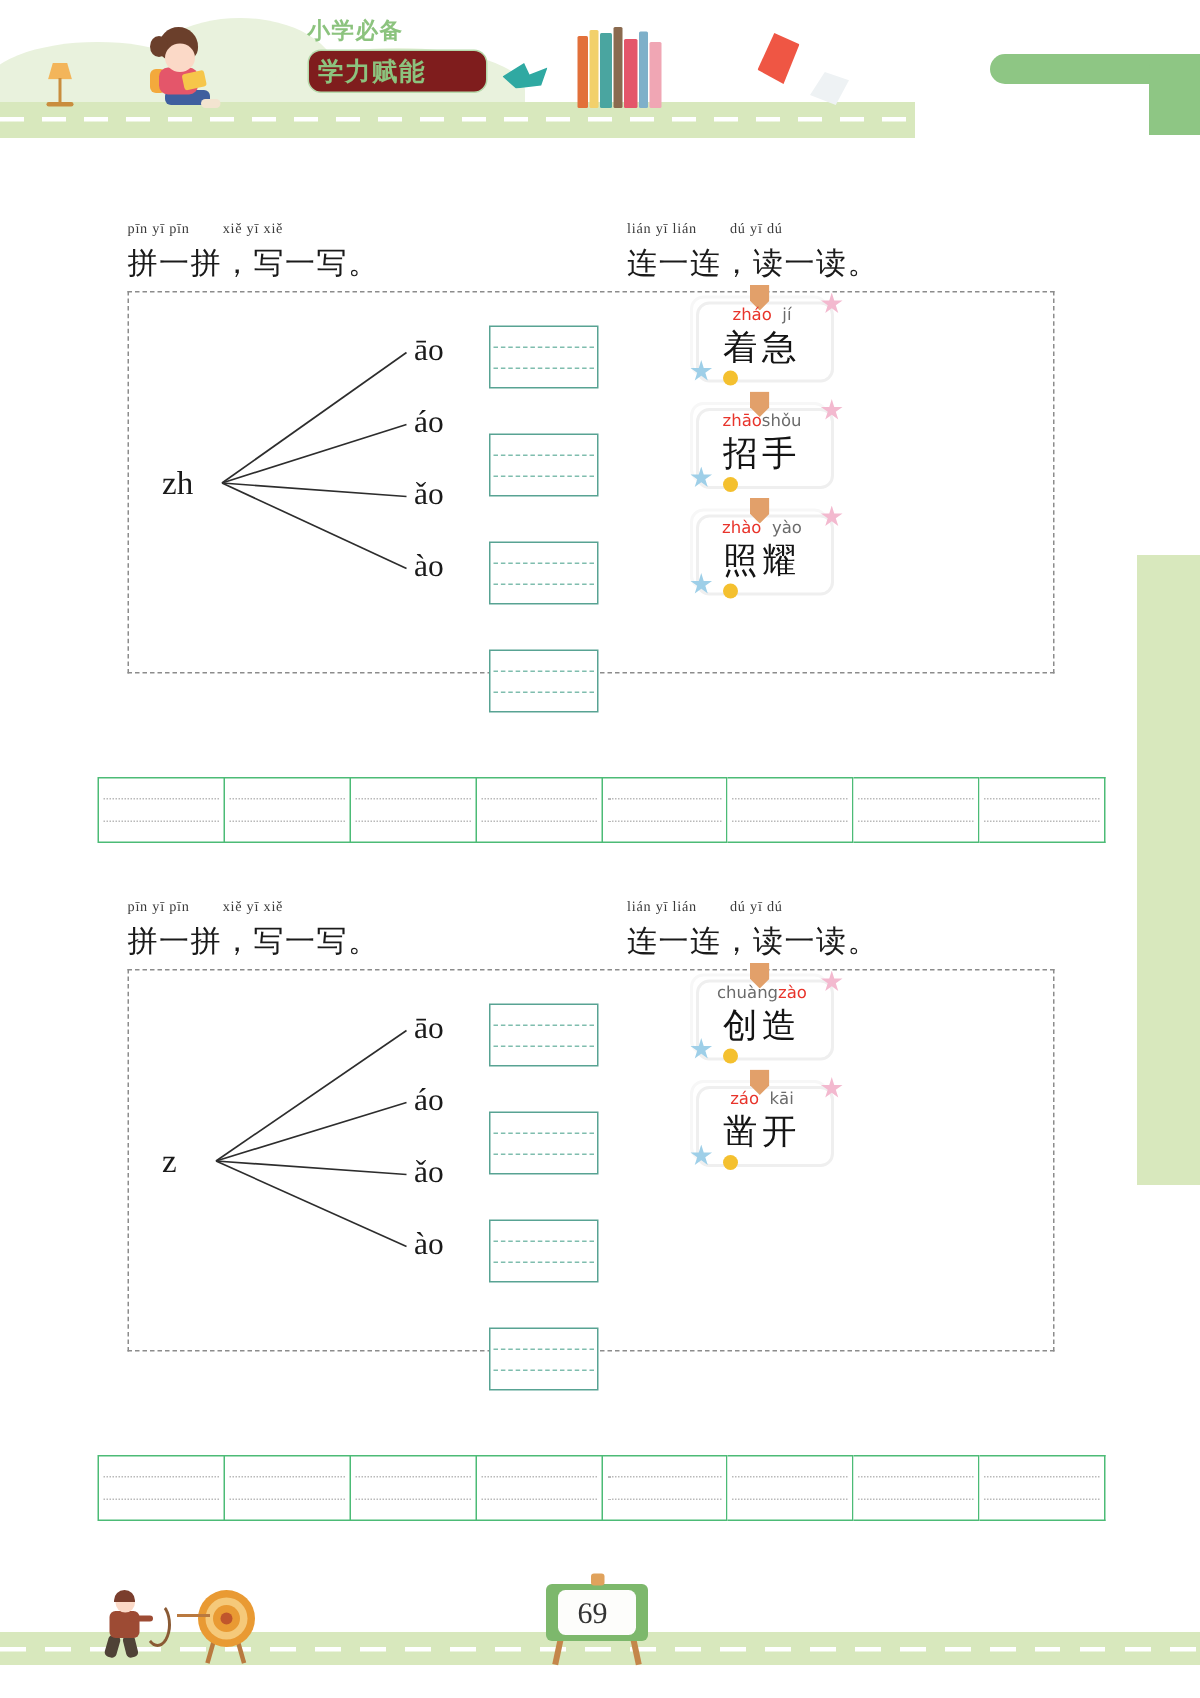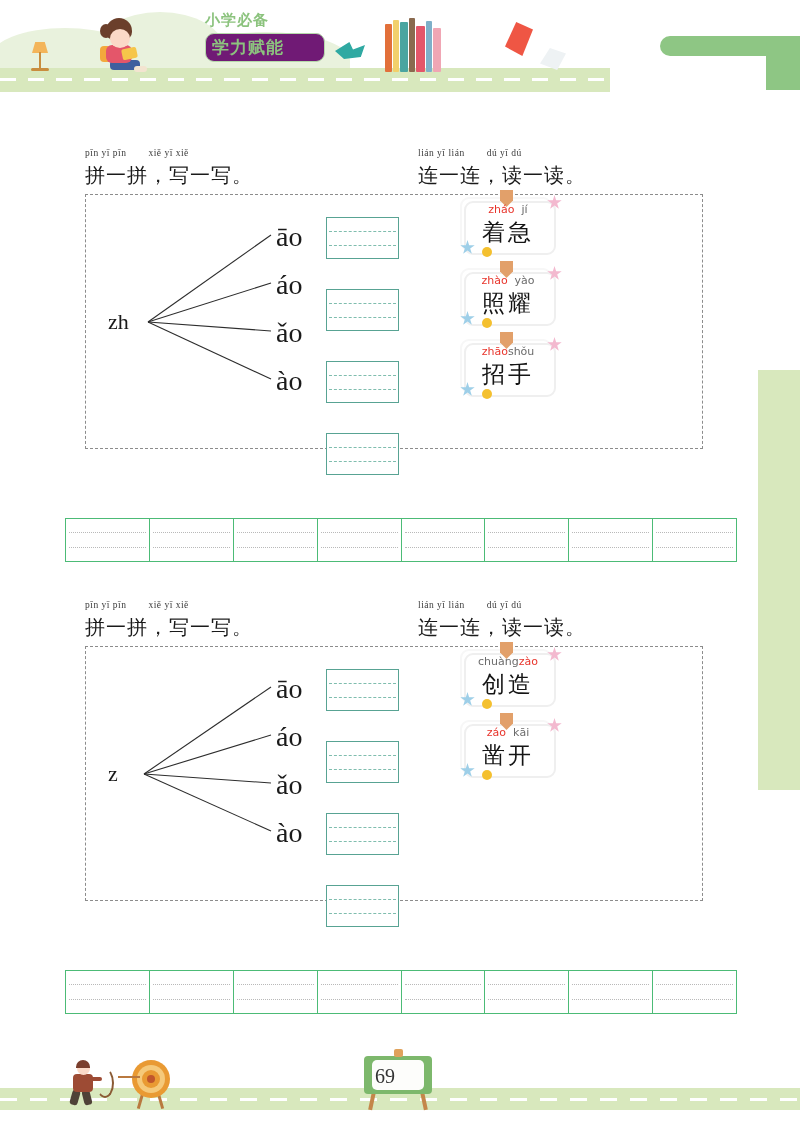--- a/index.html
+++ b/index.html
@@ -17,21 +17,21 @@
   .hill.c{left:180px;top:32px;width:170px;height:56px;}
   .road{position:absolute;left:0;top:68px;width:610px;height:24px;background:#d8e8bd;}
   .road-dashes{position:absolute;left:0;top:78px;width:610px;height:3px;
     background:repeating-linear-gradient(to right,#ffffff 0 16px,transparent 16px 28px);}
   .green-corner{position:absolute;right:0;top:36px;width:140px;height:20px;background:#8ec684;border-radius:10px 0 0 10px;}
   .green-corner2{position:absolute;right:0;top:36px;width:34px;height:54px;background:#8ec684;border-radius:10px 0 0 0;}
 
   .title-stack{position:absolute;left:205px;top:10px;width:120px;text-align:left;}
   .title-top{font-family:"DejaVu Sans",sans-serif;font-size:15px;color:#8cc37e;font-weight:bold;letter-spacing:1px;line-height:20px;}
   .title-box{margin-top:3px;border:1.5px solid #b6d9ab;border-radius:9px;padding:2px 6px;
-    font-family:"DejaVu Sans",sans-serif;font-size:17px;color:#8cc37e;font-weight:bold;letter-spacing:1px;background:#701a75;}
+    font-family:"DejaVu Sans",sans-serif;font-size:17px;color:#8cc37e;font-weight:bold;letter-spacing:1px;background:#7f1d1d;}
 
   
   .girl{position:absolute;left:92px;top:16px;width:56px;height:60px;}
   .g-hair{position:absolute;left:14px;top:2px;width:26px;height:22px;background:#6b3f2b;border-radius:13px 13px 8px 8px;}
   .g-bun{position:absolute;left:8px;top:8px;width:12px;height:14px;background:#6b3f2b;border-radius:50%;}
   .g-face{position:absolute;left:18px;top:13px;width:20px;height:19px;background:#fbd9c7;border-radius:50%;}
   .g-body{position:absolute;left:14px;top:29px;width:26px;height:18px;background:#e4566a;border-radius:6px;}
   .g-bag{position:absolute;left:8px;top:30px;width:11px;height:16px;background:#f3a93c;border-radius:4px;}
   .g-legs{position:absolute;left:18px;top:44px;width:30px;height:10px;background:#3f5f9e;border-radius:4px;}
   .g-book{position:absolute;left:30px;top:32px;width:15px;height:11px;background:#f6c64a;border-radius:2px;transform:rotate(-12deg);}
@@ -76,21 +76,21 @@
   .pinyin-row .gap{display:inline-block;width:22px;}
   .head-cn{font-family:"DejaVu Sans",sans-serif;font-size:20px;color:#1a1a1a;letter-spacing:1px;white-space:nowrap;line-height:26px;}
 
   .panel{position:absolute;left:85px;top:46px;width:618px;height:255px;
     border:1px dashed #8c8c8c;box-sizing:border-box;}
 
   
   .diagram{position:absolute;left:0;top:0;width:340px;height:253px;}
   .initial{position:absolute;left:22px;top:127px;transform:translateY(-50%);
     font-family:"Liberation Serif",serif;font-size:22px;color:#1a1a1a;}
-  .final{position:absolute;left:190px;font-family:"Liberation Serif",serif;font-size:28px;color:#1a1a1a;}
+  .final{position:absolute;left:190px;font-family:"Liberation Serif",serif;font-size:21px;color:#1a1a1a;}
   .final.f0{top:26px;} .final.f1{top:74px;} .final.f2{top:122px;} .final.f3{top:170px;}
 
   
   .wbox{position:absolute;left:240px;width:73px;height:42px;border:1.4px solid #58a393;box-sizing:border-box;background:#fff;}
   .wbox.b0{top:22px;} .wbox.b1{top:94px;} .wbox.b2{top:166px;} .wbox.b3{top:238px;}
   .wline{position:absolute;left:2px;right:2px;height:0;border-top:1.2px dashed #7fbdae;}
   .wline.l1{top:13px;} .wline.l2{top:27px;}
 
   
   .cards{position:absolute;left:370px;top:0;width:130px;}
@@ -141,21 +141,21 @@
   .t-leg1{position:absolute;left:7px;top:33px;width:3px;height:16px;background:#b9793f;transform:rotate(16deg);}
   .t-leg2{position:absolute;left:27px;top:33px;width:3px;height:16px;background:#b9793f;transform:rotate(-16deg);}
   .arrow{position:absolute;left:-14px;top:16px;width:22px;height:2px;background:#b9793f;}
 
   .easel{position:absolute;left:356px;bottom:22px;width:84px;height:56px;}
   .e-board{position:absolute;left:8px;top:2px;width:68px;height:38px;background:#7db86c;border-radius:4px;}
   .e-inner{position:absolute;left:16px;top:6px;width:52px;height:30px;background:#fdfdfb;border-radius:5px;}
   .e-knob{position:absolute;left:38px;top:-5px;width:9px;height:8px;background:#e0a25c;border-radius:2px;}
   .e-leg1{position:absolute;left:14px;top:38px;width:4px;height:18px;background:#c4864a;transform:rotate(12deg);}
   .e-leg2{position:absolute;left:66px;top:38px;width:4px;height:18px;background:#c4864a;transform:rotate(-12deg);}
-  .pagenum{position:absolute;left:3px;top:8px;width:52px;text-align:center;
+  .pagenum{position:absolute;left:13px;top:8px;width:52px;text-align:center;
     font-family:"Liberation Serif",serif;font-size:20px;color:#333;line-height:28px;}
 </style>
 </head>
 <body>
 
 <div class="banner">
   <div class="hill a"></div>
   <div class="hill b"></div>
   <div class="hill c"></div>
   <div class="road"></div>
@@ -264,35 +264,35 @@
         <div class="card-cn">着急</div>
       </div>
       <div class="card">
         <div class="card-frame2"></div>
           <div class="card-frame"></div>
         <div class="star tr"></div>
         <div class="star bl"></div>
         <div class="dot"></div>
         <div class="clip"></div>
         <div class="card-py">
-          <span class="py-red">zhào</span>&nbsp;&nbsp;<span class="py-b">yào</span>
+          <span class="py-red">zhāo</span><span class="py-b">shǒu</span>
         </div>
-        <div class="card-cn">照耀</div>
+        <div class="card-cn">招手</div>
       </div>
       <div class="card">
         <div class="card-frame2"></div>
           <div class="card-frame"></div>
         <div class="star tr"></div>
         <div class="star bl"></div>
         <div class="dot"></div>
         <div class="clip"></div>
         <div class="card-py">
-          <span class="py-red">zhāo</span><span class="py-b">shǒu</span>
+          <span class="py-red">zhào</span>&nbsp;&nbsp;<span class="py-b">yào</span>
         </div>
-        <div class="card-cn">招手</div>
+        <div class="card-cn">照耀</div>
       </div>
     </div>
   </div>
 </div>
 
 <div class="strip s1">
   <div class="cell">
       <div class="cline c1"></div>
       <div class="cline c2"></div>
     </div>

